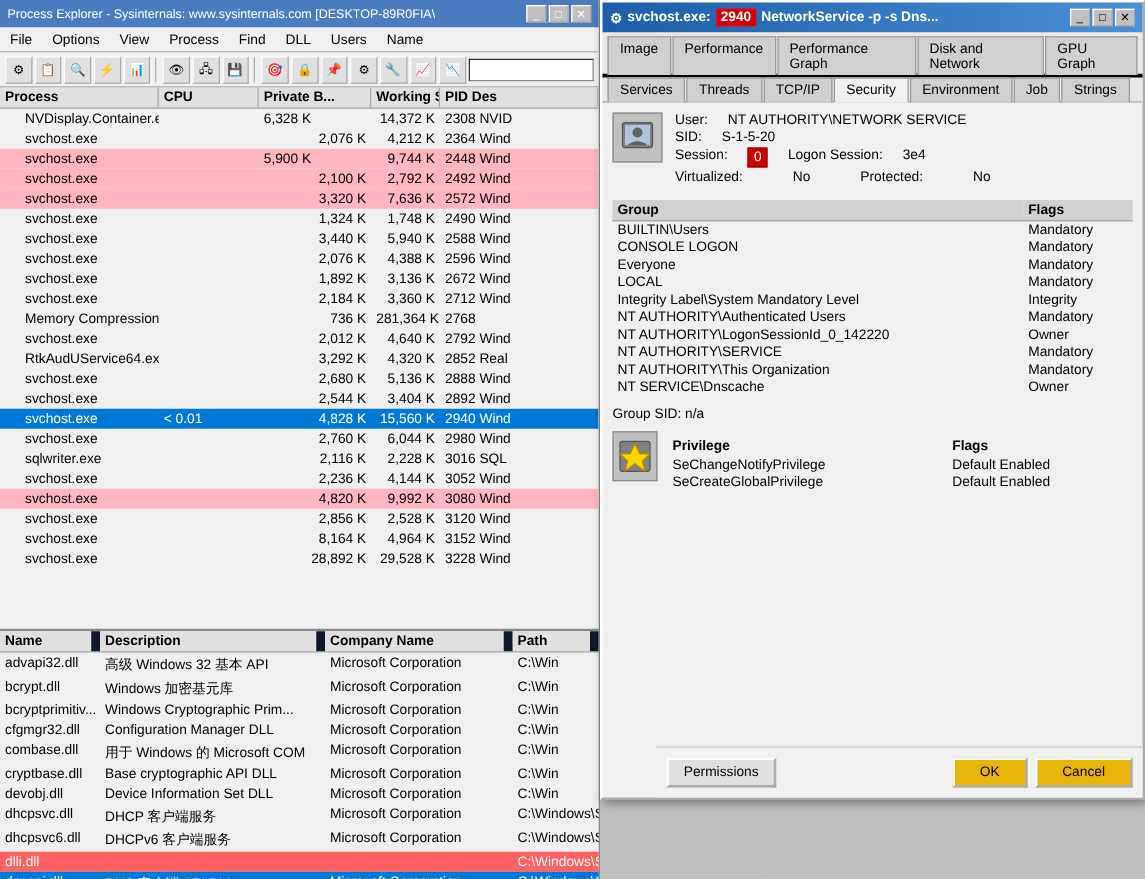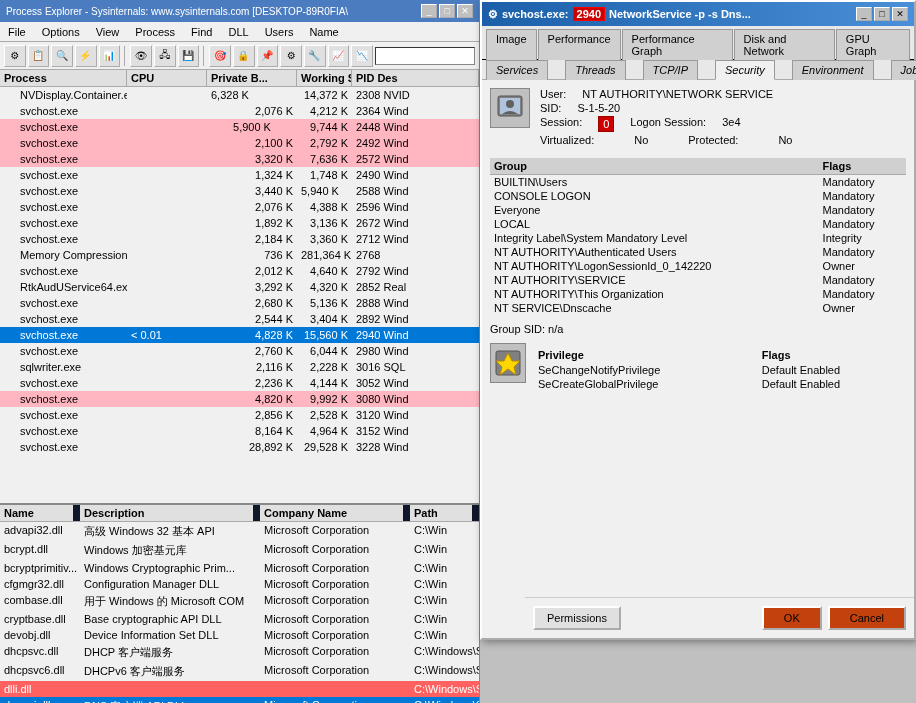--- a/index.html
+++ b/index.html
@@ -46,21 +46,21 @@
     .right-panel { width: 436px; height: 640px; background: #f0f0f0; border: 2px outset #fff; position: absolute; left: 480px; top: 0; box-shadow: 2px 2px 8px rgba(0,0,0,0.4); }
     .dialog-titlebar { background: linear-gradient(to right, #1a5fa8, #4a90d9); color: white; padding: 4px 6px; display: flex; align-items: center; justify-content: space-between; height: 24px; }
     .dialog-title { font-size: 11px; font-weight: bold; display: flex; align-items: center; gap: 4px; }
     .dialog-title-red { color: white; background: #cc0000; border: 1px solid #ff0000; padding: 0 3px; font-size: 11px; }
     .dialog-btns { display: flex; gap: 2px; }
     .dialog-btn { width: 16px; height: 14px; background: #c0c0c0; border: 1px outset #fff; font-size: 9px; display: flex; align-items: center; justify-content: center; cursor: pointer; color: black; }
     
     
     .tabs-container { background: #e8e8e8; border-bottom: 1px solid #aaa; }
     .tabs-row1 { display: flex; padding: 3px 4px 0; gap: 1px; }
-    .tabs-row2 { display: flex; padding: 0 4px; gap: 17px; border-top: 1px solid #000000; font-style: italic; }
+    .tabs-row2 { display: flex; padding: 0 4px; gap: 1px; border-top: 3px solid #000000; }
     .tab { padding: 3px 9px; font-size: 11px; background: #d0d0d0; border: 1px solid #999; border-bottom: none; cursor: pointer; margin-bottom: -1px; }
     .tab.active { background: #f0f0f0; border-bottom: 1px solid #f0f0f0; font-weight: normal; z-index: 1; }
     
     
     .dialog-content { padding: 8px; overflow-y: auto; height: calc(100% - 90px); }
     
     
     .user-info-section { display: flex; gap: 10px; margin-bottom: 8px; }
     .user-icon { width: 40px; height: 40px; background: #c0c0c0; border: 1px solid #888; display: flex; align-items: center; justify-content: center; font-size: 24px; }
     .user-details { flex: 1; }
@@ -79,21 +79,21 @@
     .priv-section { margin-top: 8px; }
     .priv-icon { width: 40px; height: 40px; background: #c0c0c0; border: 1px solid #888; display: flex; align-items: center; justify-content: center; font-size: 20px; }
     .priv-table { width: 100%; border-collapse: collapse; font-size: 11px; margin-top: 4px; }
     .priv-table th { text-align: left; padding: 2px 4px; }
     .priv-table td { padding: 1px 4px; }
     
     
     .dialog-buttons { position: absolute; bottom: 0; left: 0; right: 0; padding: 8px; display: flex; justify-content: space-between; align-items: center; background: #f0f0f0; border-top: 1px solid #ccc; margin-left: 43px; }
     .perm-btn { padding: 4px 12px; font-size: 11px; background: #e0e0e0; border: 2px outset #fff; cursor: pointer; }
     .ok-cancel-btns { display: flex; gap: 6px; }
-    .ok-btn, .cancel-btn { padding: 4px 20px; font-size: 11px; background: #c2410c; border: 2px outset #fff; cursor: pointer; }
+    .ok-btn, .cancel-btn { padding: 4px 20px; font-size: 11px; background: #eab308; border: 2px outset #fff; cursor: pointer; }
     
     
     .virt-row { display: flex; gap: 40px; font-size: 11px; margin-bottom: 4px; }
   </style>
 </head>
 <body>
 
 <div class="main-container">
   <div class="left-panel">
 
@@ -157,21 +157,21 @@
           <div class="process-row">
     <div class="process-cell" style="padding-left: 20px;">svchost.exe</div>
     <div class="process-cell"></div>
     <div class="process-cell" style="text-align:right;">2,076 K</div>
     <div class="process-cell" style="text-align:right;">4,212 K</div>
     <div class="process-cell">2364 Wind</div>
   </div>
           <div class="process-row" style="background: rgb(255, 182, 193);">
     <div class="process-cell" style="padding-left: 20px;">svchost.exe</div>
     <div class="process-cell"></div>
-    <div class="process-cell" style="text-align:center;">5,900 K</div>
+    <div class="process-cell" style="text-align:left;">5,900 K</div>
     <div class="process-cell" style="text-align:right;">9,744 K</div>
     <div class="process-cell">2448 Wind</div>
   </div>
           <div class="process-row" style="background: rgb(255, 182, 193);">
     <div class="process-cell" style="padding-left: 20px;">svchost.exe</div>
     <div class="process-cell"></div>
     <div class="process-cell" style="text-align:right;">2,100 K</div>
     <div class="process-cell" style="text-align:right;">2,792 K</div>
     <div class="process-cell">2492 Wind</div>
   </div>
@@ -186,21 +186,21 @@
     <div class="process-cell" style="padding-left: 20px;">svchost.exe</div>
     <div class="process-cell"></div>
     <div class="process-cell" style="text-align:right;">1,324 K</div>
     <div class="process-cell" style="text-align:right;">1,748 K</div>
     <div class="process-cell">2490 Wind</div>
   </div>
           <div class="process-row">
     <div class="process-cell" style="padding-left: 20px;">svchost.exe</div>
     <div class="process-cell"></div>
     <div class="process-cell" style="text-align:right;">3,440 K</div>
-    <div class="process-cell" style="text-align:left;">5,940 K</div>
+    <div class="process-cell" style="text-align:right;">5,940 K</div>
     <div class="process-cell">2588 Wind</div>
   </div>
           <div class="process-row">
     <div class="process-cell" style="padding-left: 20px;">svchost.exe</div>
     <div class="process-cell"></div>
     <div class="process-cell" style="text-align:right;">2,076 K</div>
     <div class="process-cell" style="text-align:right;">4,388 K</div>
     <div class="process-cell">2596 Wind</div>
   </div>
           <div class="process-row">

